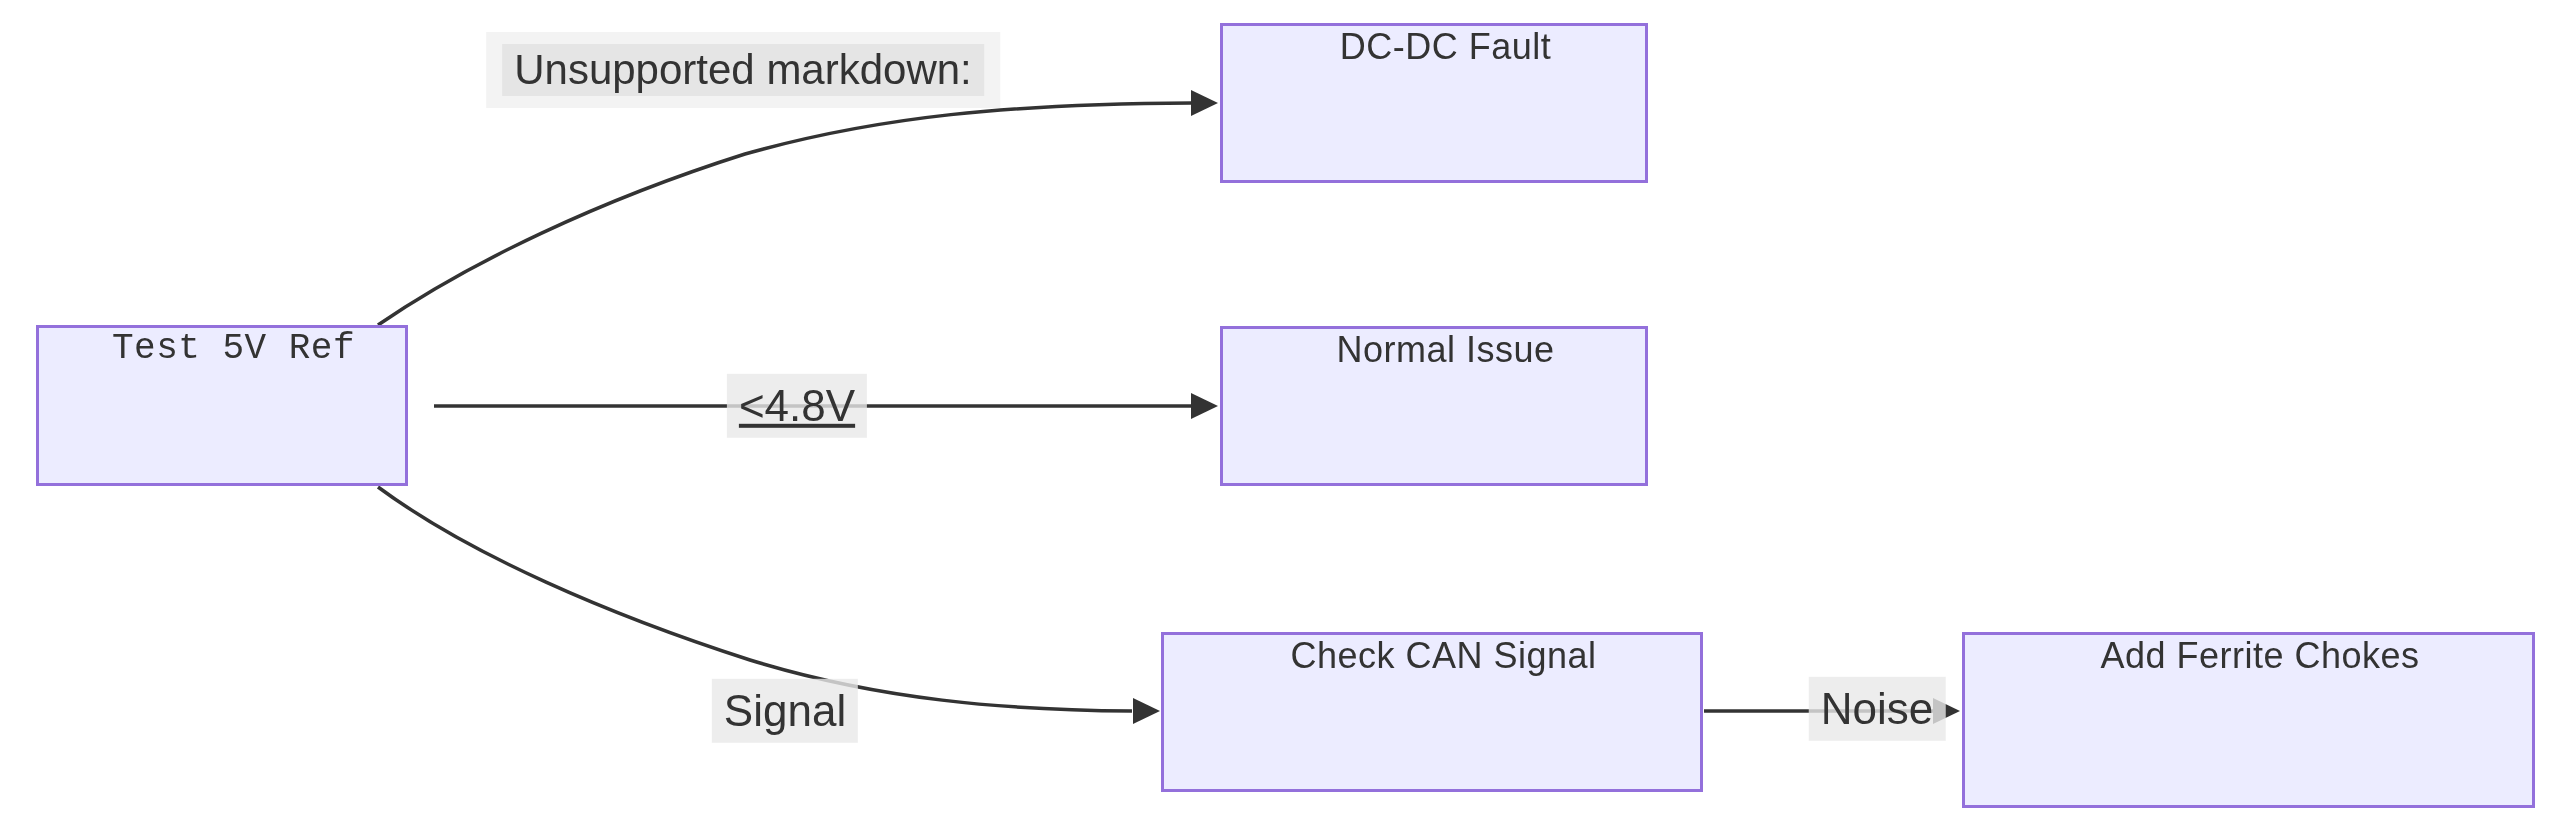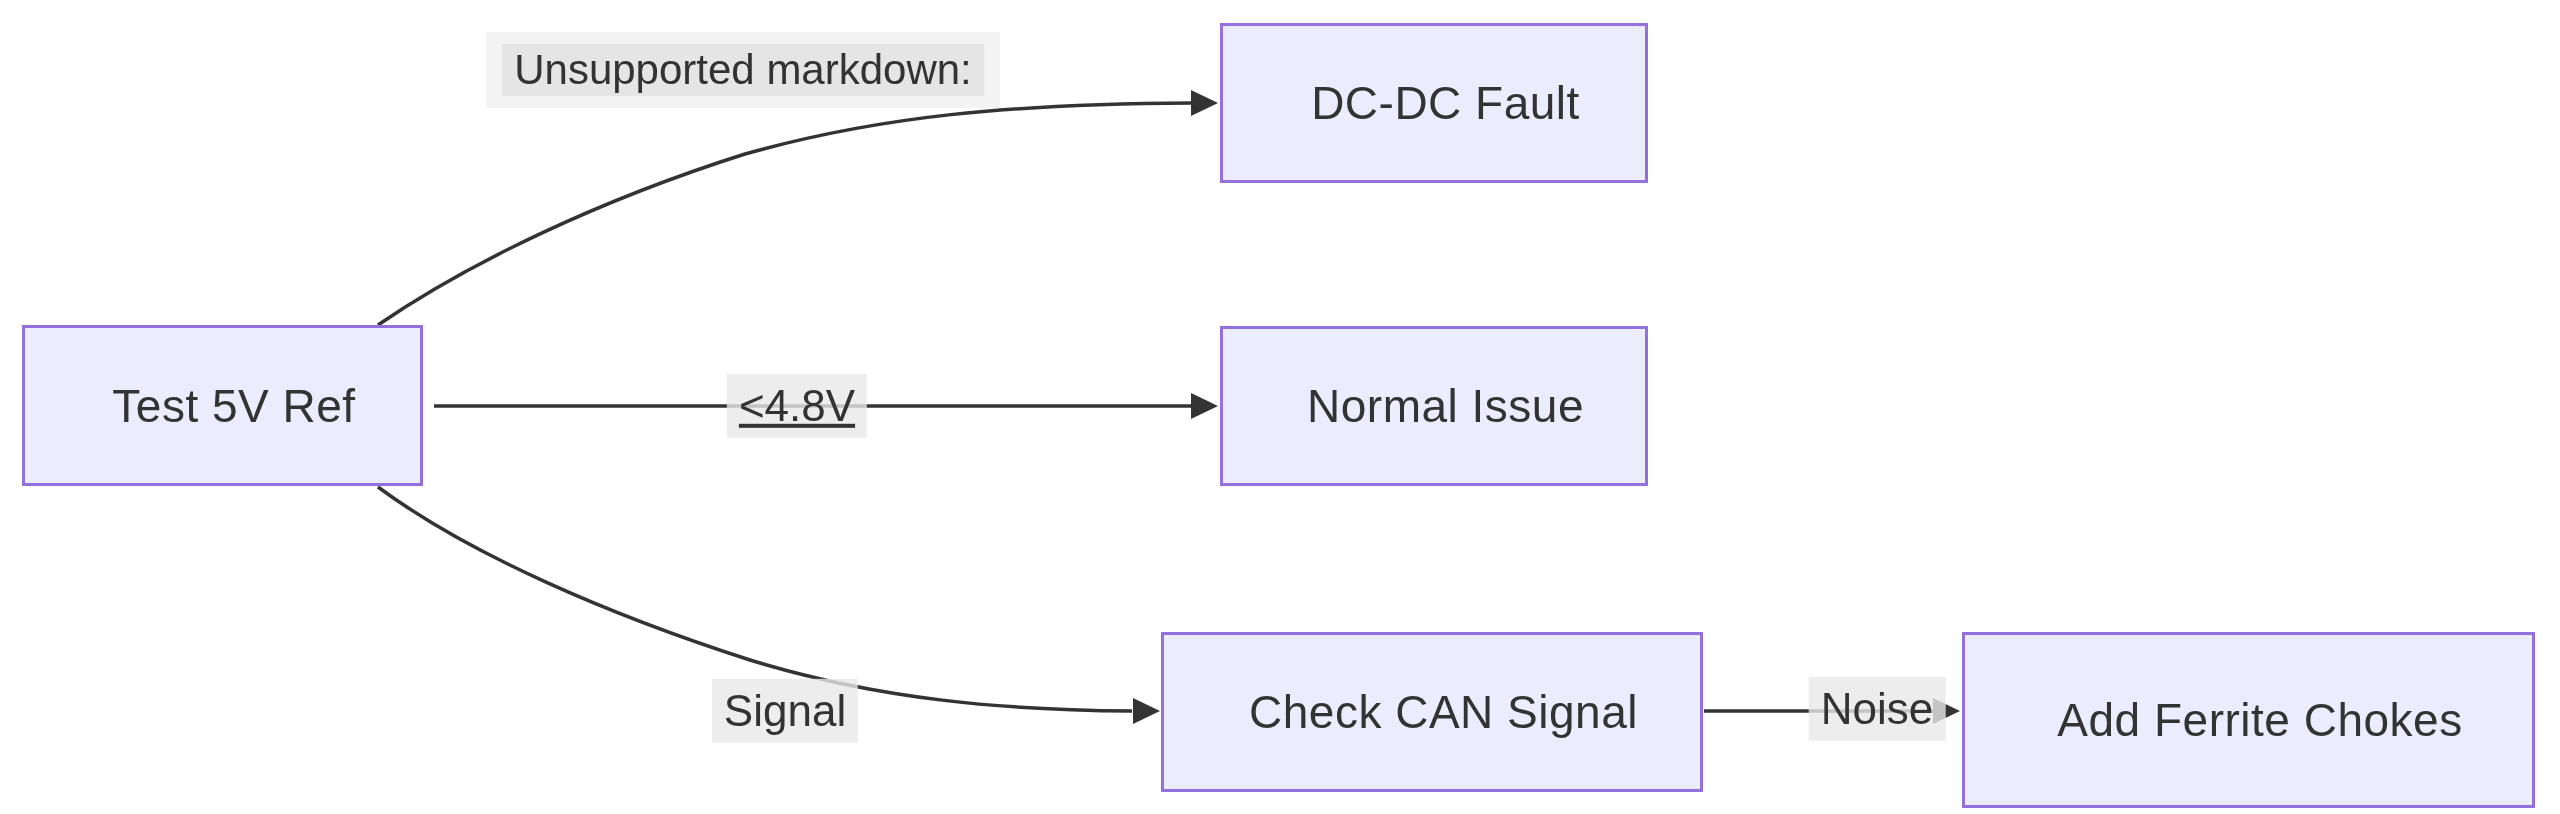--- a/index.html
+++ b/index.html
@@ -30,23 +30,23 @@
     stroke: none;
   }
   .node {
     position: absolute;
     z-index: 2;
     box-sizing: border-box;
     background: var(--node-fill, #ECECFF);
     border: 3px solid var(--node-border, #9370DB);
     color: var(--text-color, #333333);
     display: flex;
-    align-items: center;
+    align-items: flex-start;
     justify-content: center;
-    font-size: 46px;
+    font-size: 36px;
     letter-spacing: 0.5px;
     white-space: nowrap;
     padding-left: 23px;
   }
   .edge-label {
     position: absolute;
     z-index: 1;
     transform: translate(-50%, -50%);
     background: var(--label-bg, rgba(232,232,232,0.8));
     color: var(--text-color, #333333);
@@ -83,21 +83,21 @@
     <path d="M 434 406 L 1194 406"></path>
     <polygon points="1218,406 1191,393 1191,419"></polygon>
 
     <path d="M 378 487 C 470 555 610 615 750 660 C 880 700 1005 710 1132 711"></path>
     <polygon points="1160,711 1133,698 1133,724"></polygon>
 
     <path d="M 1704 711 L 1938 711"></path>
     <polygon points="1960,711 1933,698 1933,724"></polygon>
   </svg>
 
-  <div class="node" style="left:22px; top:325px; width:401px; height:161px;">
+  <div class="node" style="left:36px; top:325px; width:372px; height:161px;font-family:Liberation Mono, monospace;">
     <span>Test 5V Ref</span>
   </div>
 
   <div class="node" style="left:1220px; top:23px; width:428px; height:160px;">
     <span>DC-DC Fault</span>
   </div>
 
   <div class="node" style="left:1220px; top:326px; width:428px; height:160px;">
     <span>Normal Issue</span>
   </div>

